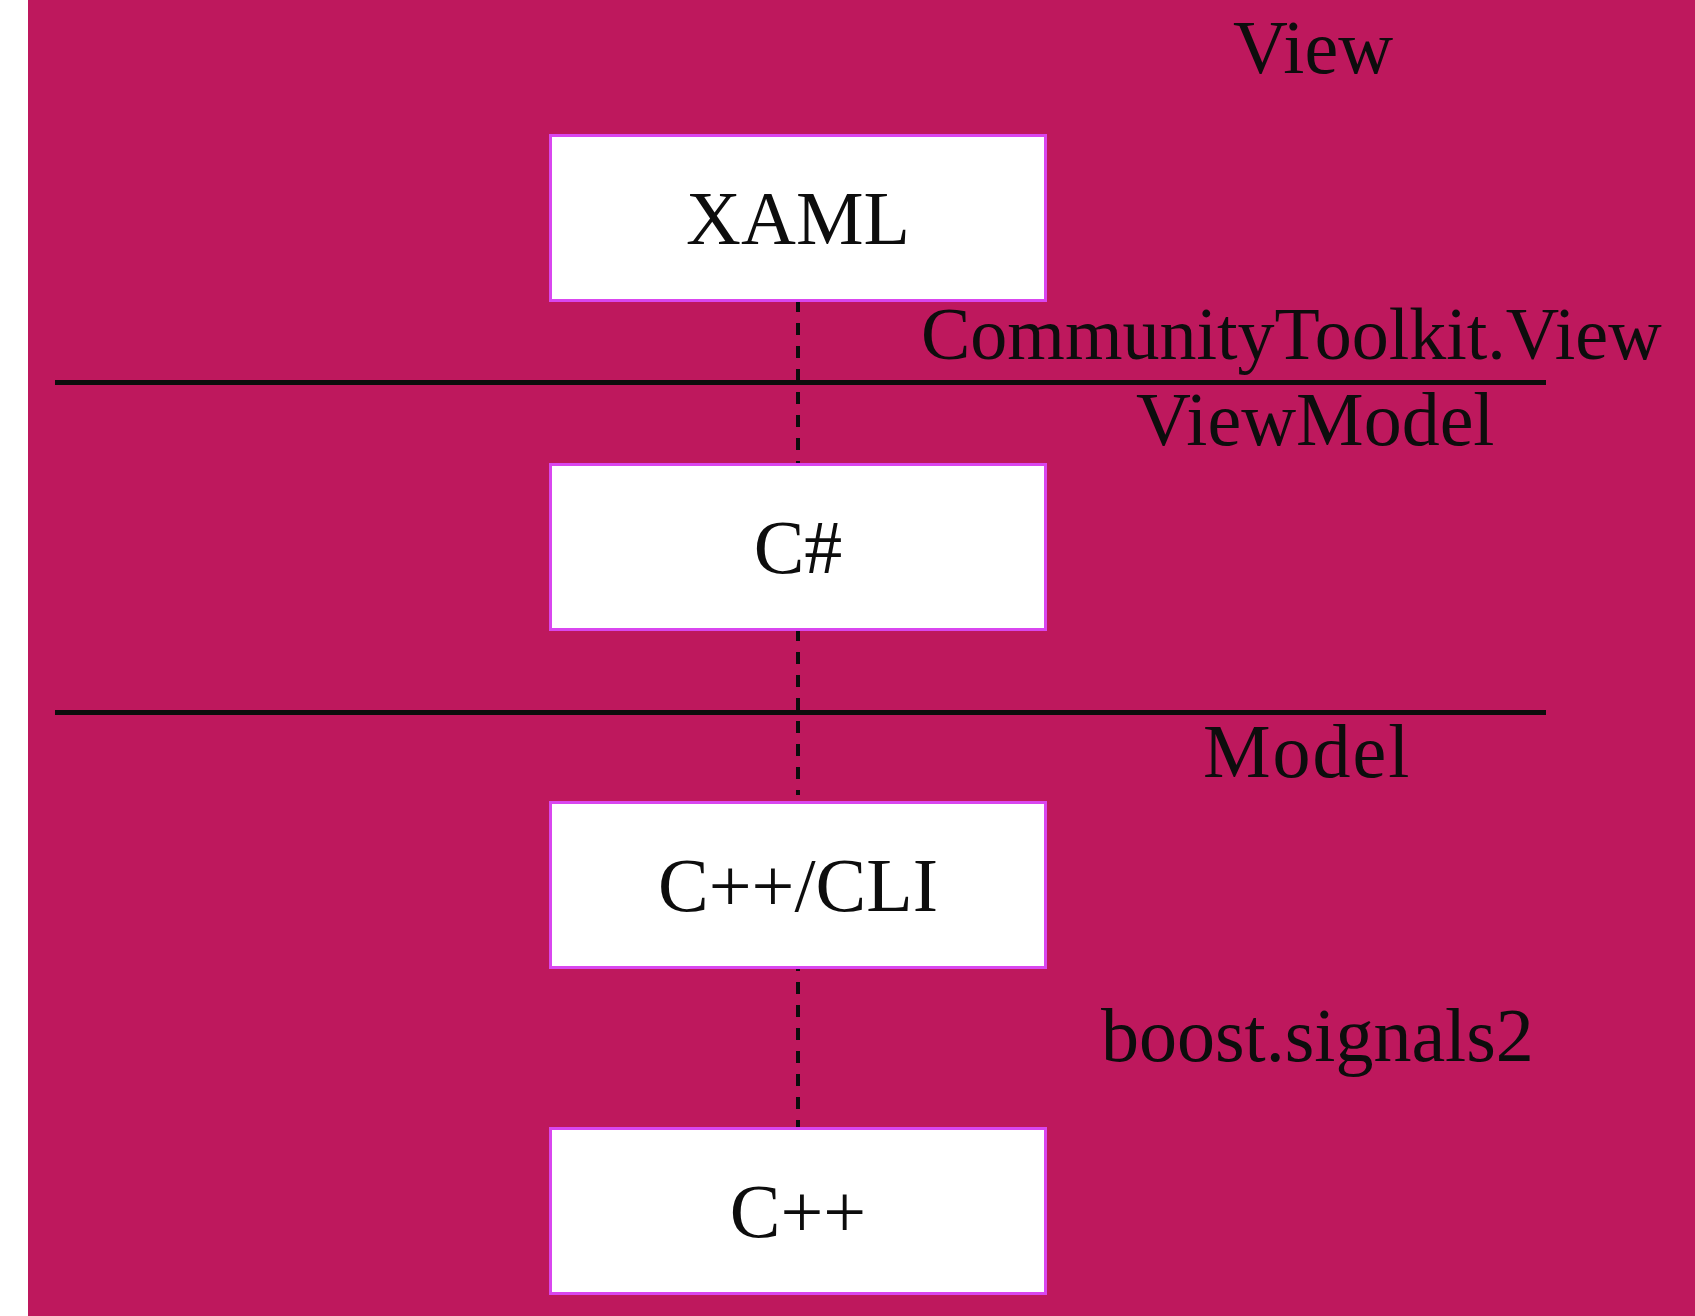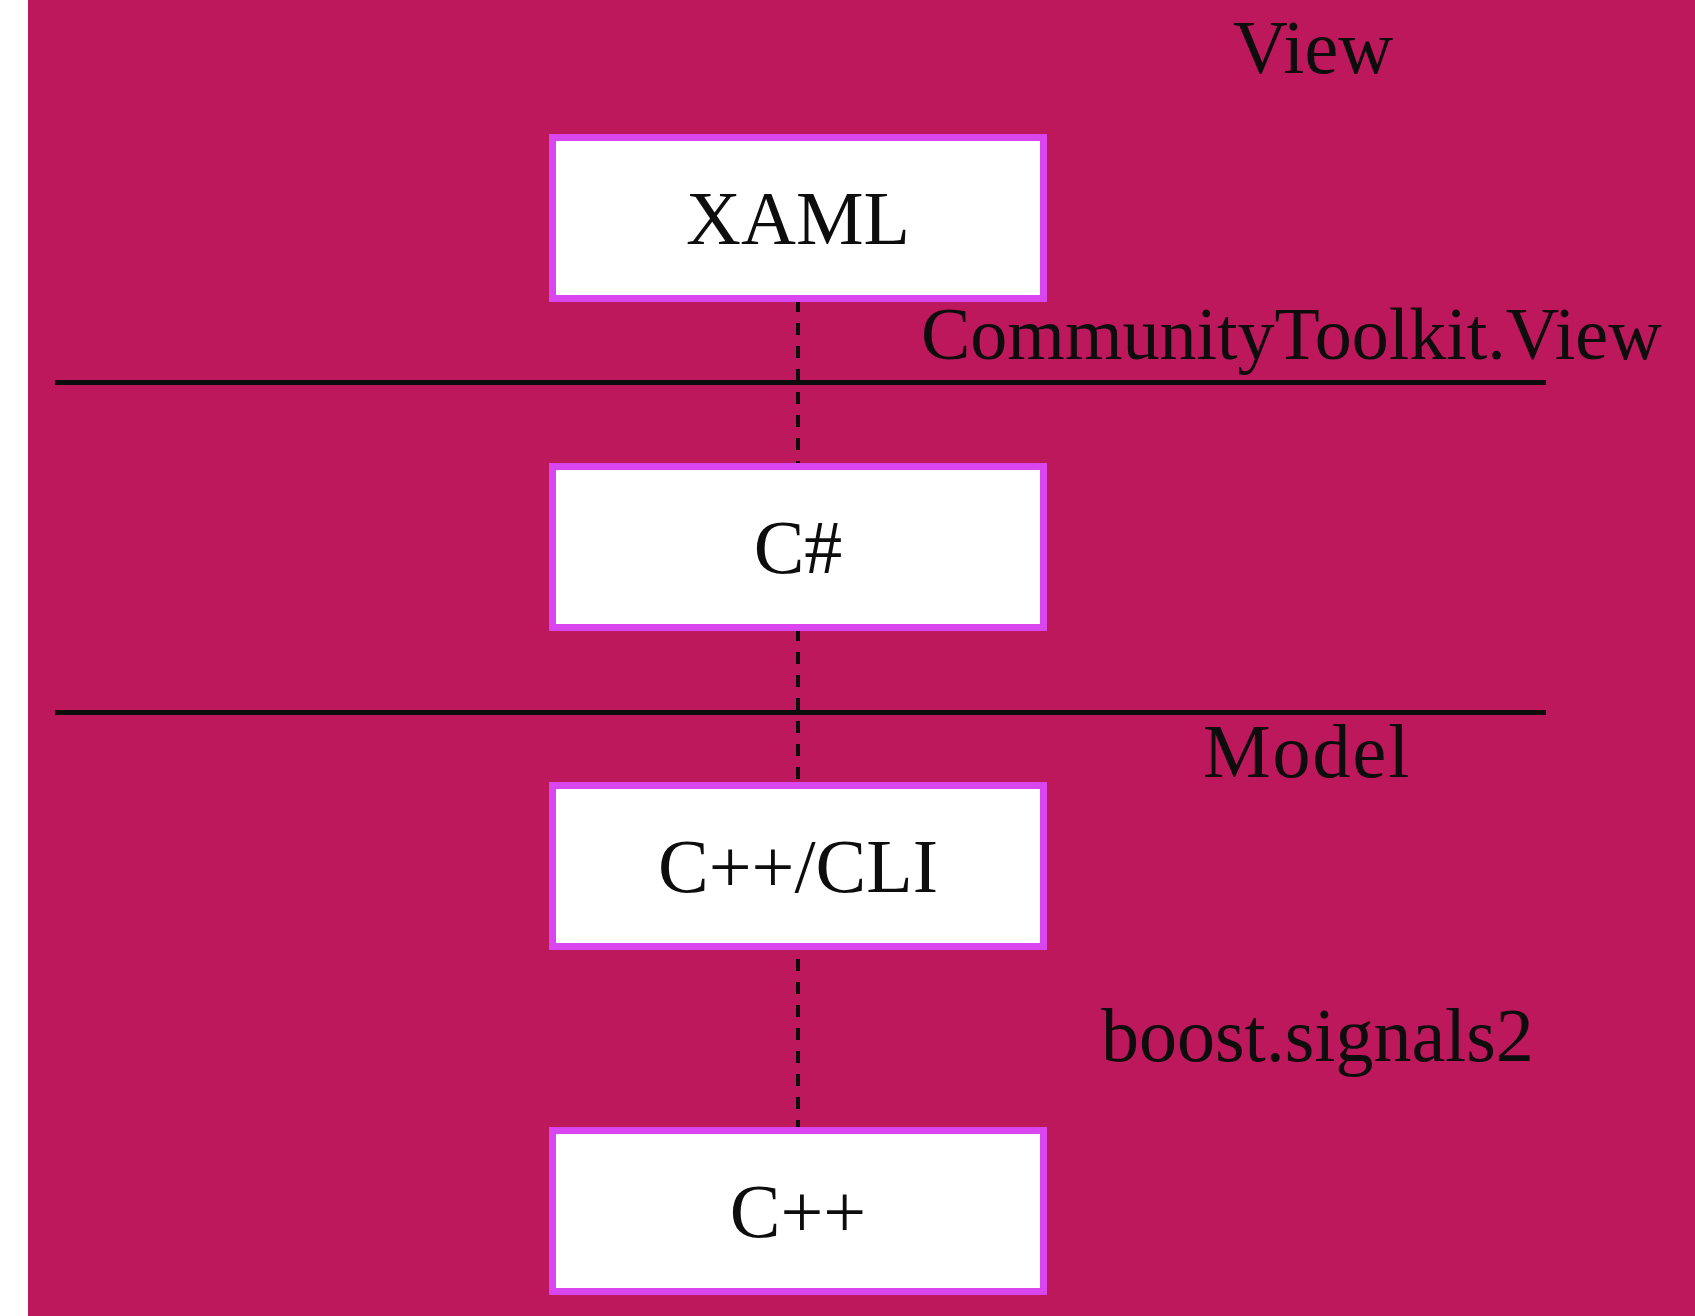--- a/index.html
+++ b/index.html
@@ -18,32 +18,32 @@
     margin-left: 28px;
   }
 
   
   .lang-box {
     position: absolute;
     left: 521px;
     width: 498px;
     height: 168px;
     box-sizing: border-box;
-    border: 7px solid #d946ef;
+    border: 3px solid #d946ef;
     background: #ffffff;
     display: flex;
     align-items: center;
     justify-content: center;
     font-size: 76px;
     line-height: 1;
     z-index: 3;
   }
   #box-xaml   { top: 134px; }
   #box-csharp { top: 463px; }
-  #box-cppcli { top: 782px; }
+  #box-cppcli { top: 801px; }
   #box-cpp    { top: 1127px; }
 
   
   .layer-line {
     position: absolute;
     left: 27px;
     width: 1491px;
     height: 5px;
     background: #0d0d0d;
     z-index: 2;
@@ -83,20 +83,21 @@
 </style>
 </head>
 <body>
 
 <div class="canvas">
 
   <div class="diagram-label" id="label-view">View</div>
 
   <div class="diagram-label" id="label-ctk-mvvm">CommunityToolkit.View</div>
 
+  <div class="diagram-label" id="label-viewmodel">ViewModel</div>
 
   <div class="diagram-label" id="label-model">Model</div>
 
   <div class="diagram-label" id="label-boost">boost.signals2</div>
 
   <div class="layer-line" id="line-view-viewmodel"></div>
 
   <div class="layer-line" id="line-viewmodel-model"></div>
 
   <div class="dashed-connector" id="connector-xaml-csharp"></div>

